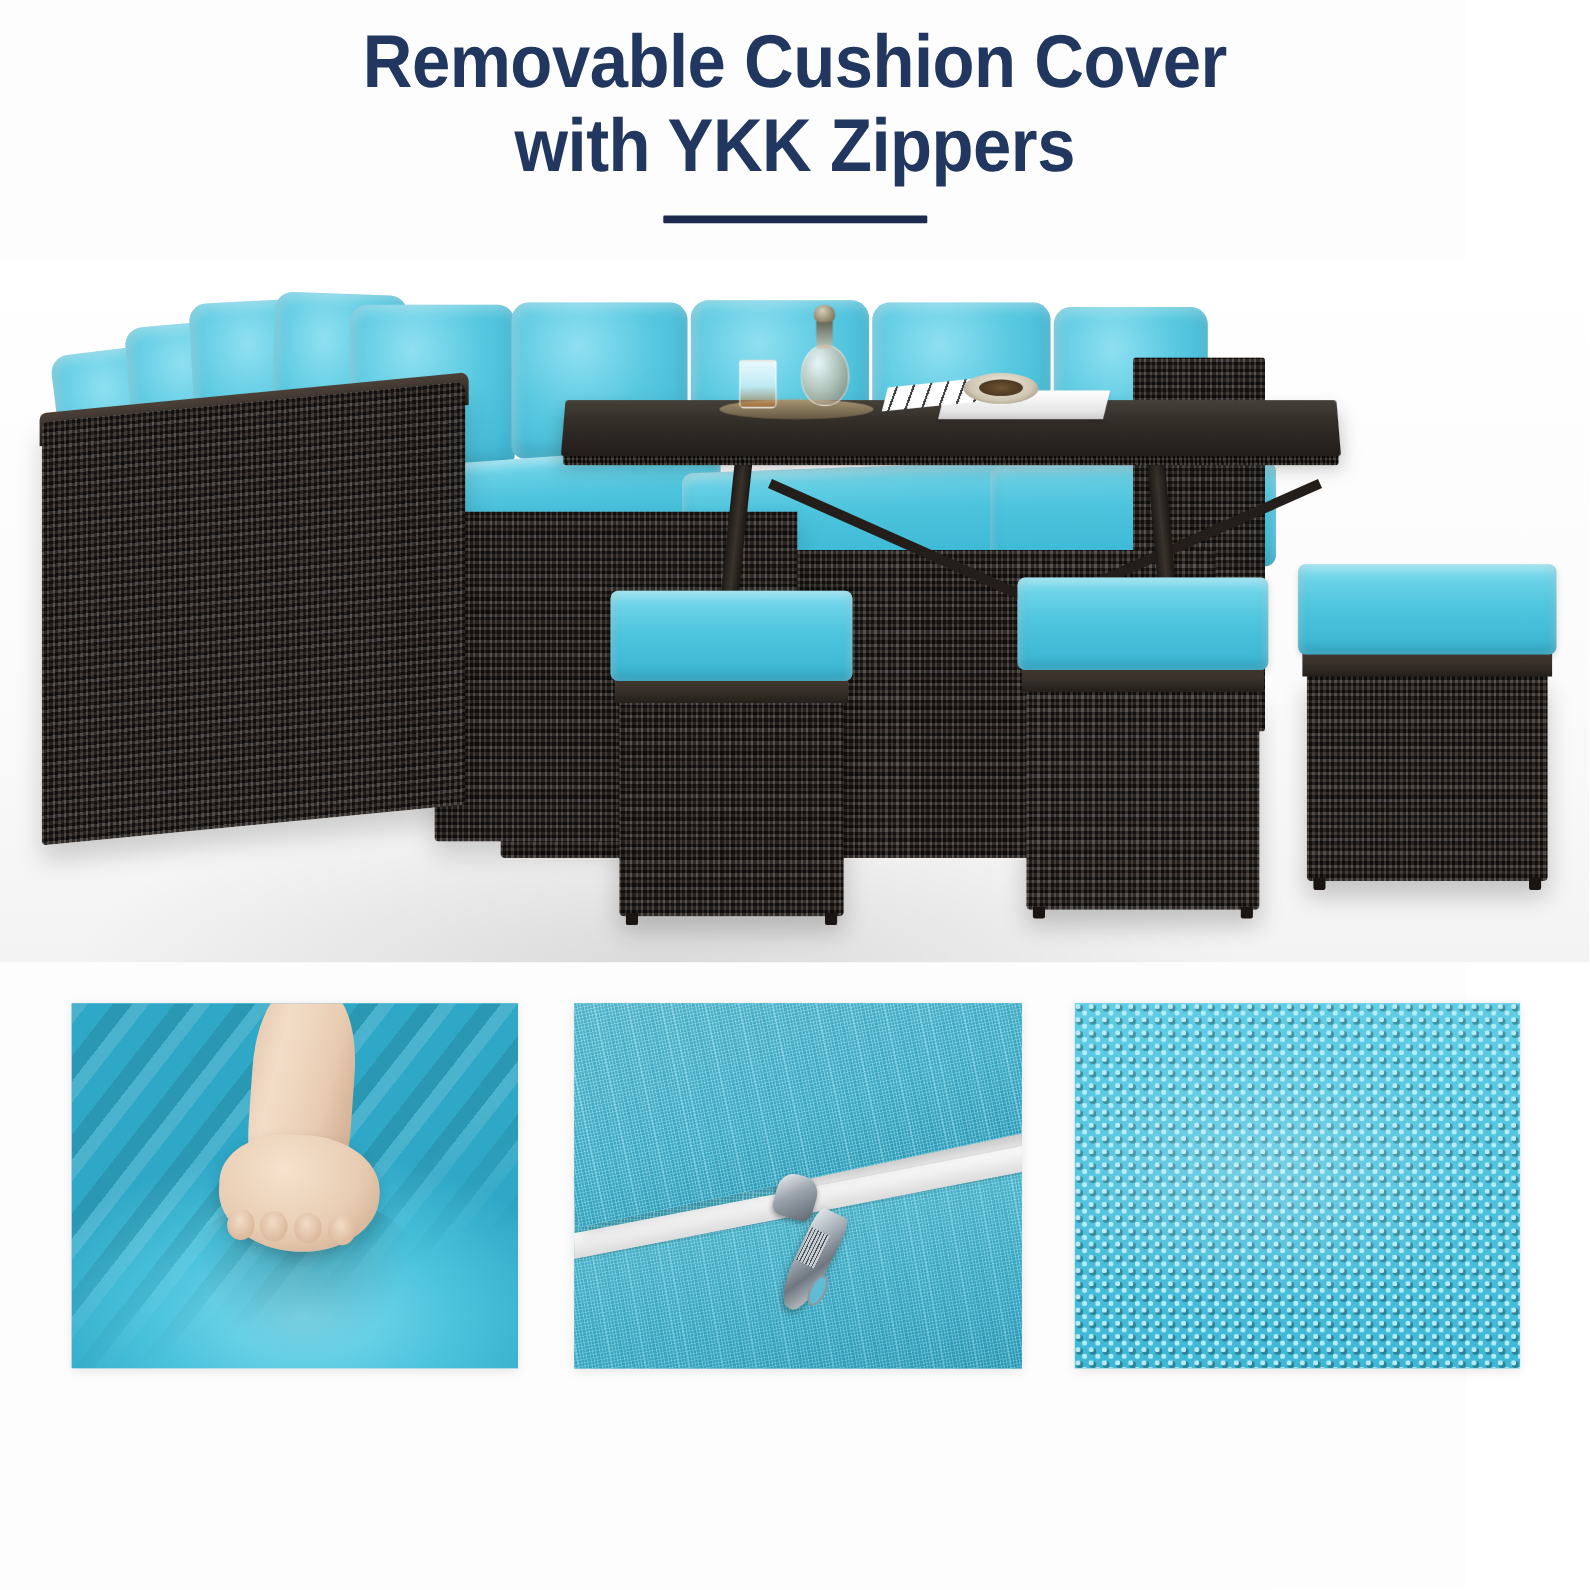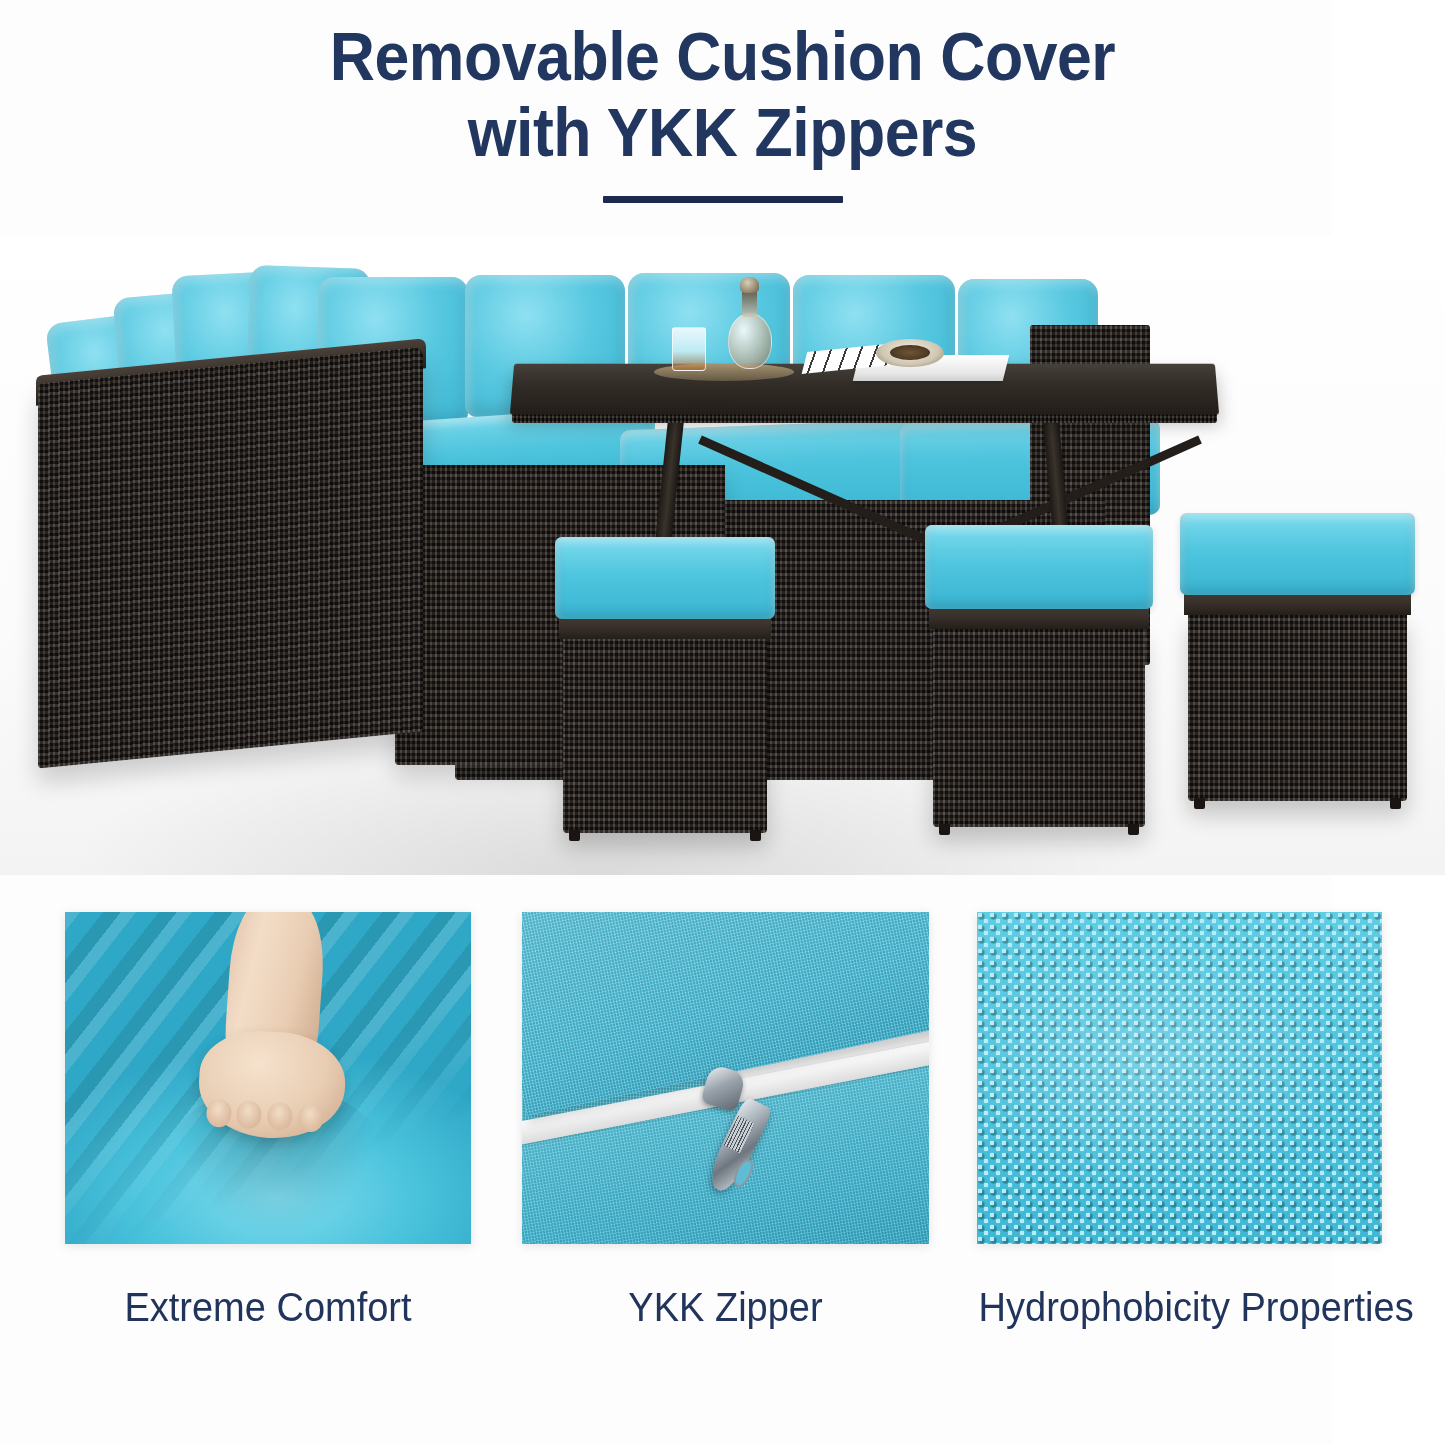--- a/index.html
+++ b/index.html
@@ -548,19 +548,14 @@
       <div class="zip-pull-hole"></div>
     </div>
 
     <div class="panel panel-3">
       <div class="hydro-bg"></div>
       <div class="hydro-weave"></div>
       <div class="hydro-sheen"></div>
     </div>
   </div>
 
-  <div class="captions">
-    <div class="caption caption-1">Extreme Comfort</div>
-    <div class="caption caption-2">YKK Zipper</div>
-    <div class="caption caption-3">Hydrophobicity Properties</div>
-  </div>
 
 </div>
 
 </body></html>

